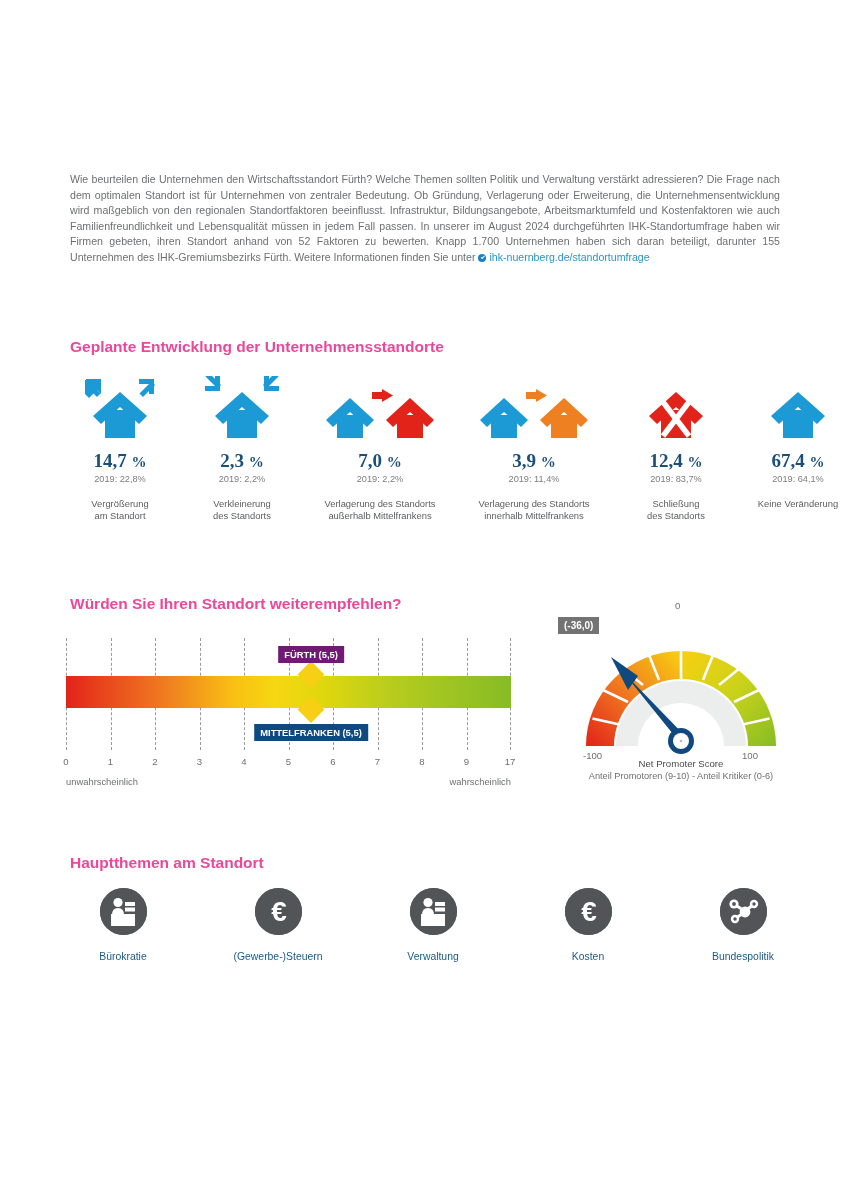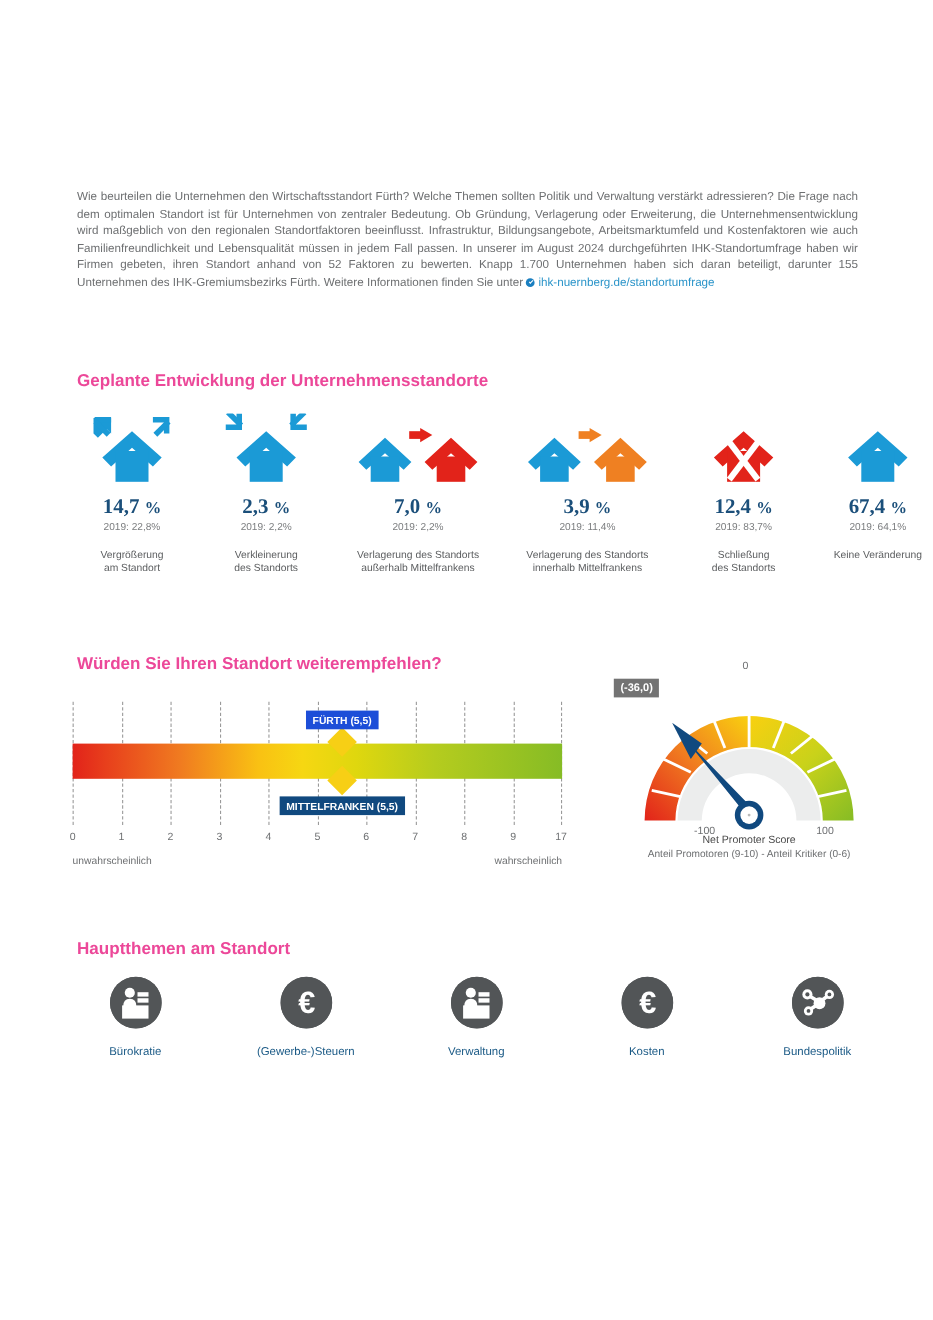--- a/index.html
+++ b/index.html
@@ -76,39 +76,39 @@
     position:absolute; top:126px; font-size:9.6px; color:#6d6f71;
     transform:translateX(-50%);
   }
   .axis-end {
     position:absolute; top:146px; font-size:9.4px; color:#6d6f71;
   }
   .badge {
     position:absolute; font-size:9.4px; font-weight:bold; color:#fff;
     padding:3px 6px 3px 6px; white-space:nowrap; transform:translateX(-50%);
   }
-  #badge-fuerth { background:#1d4ed8; top:16px; }
+  #badge-fuerth { background:#701a75; top:16px; }
   #badge-mf     { background:#10497f; top:94px; }
   .diamond {
     position:absolute; width:19px; height:19px; background:#f7cf15;
     transform:translateX(-50%) rotate(45deg);
   }
   #dia-top { top:35px; }
   #dia-bot { top:70px; }
 
   
   .gauge-box { position:absolute; left:556px; top:600px; width:250px; height:190px; }
   .gauge-val {
     position:absolute; left:2px; top:17px;
     background:#737373; color:#fff; font-size:10px; font-weight:bold;
     padding:3px 6px;
   }
   .g-lab { position:absolute; font-size:9.6px; color:#6d6f71; }
   #g-zero  { left:119px; top:0px; }
-  #g-min   { left:27px;  top:150px;margin-left:48px; }
+  #g-min   { left:27px;  top:150px; }
   #g-max   { left:186px; top:150px; }
   .g-cap1 {
     position:absolute; left:0; top:158px; width:250px; text-align:center;
     font-size:9.6px; color:#4a4a4a;
   }
   .g-cap2 {
     position:absolute; left:0; top:171px; width:250px; text-align:center;
     font-size:9.2px; color:#6d6f71;
   }
 

